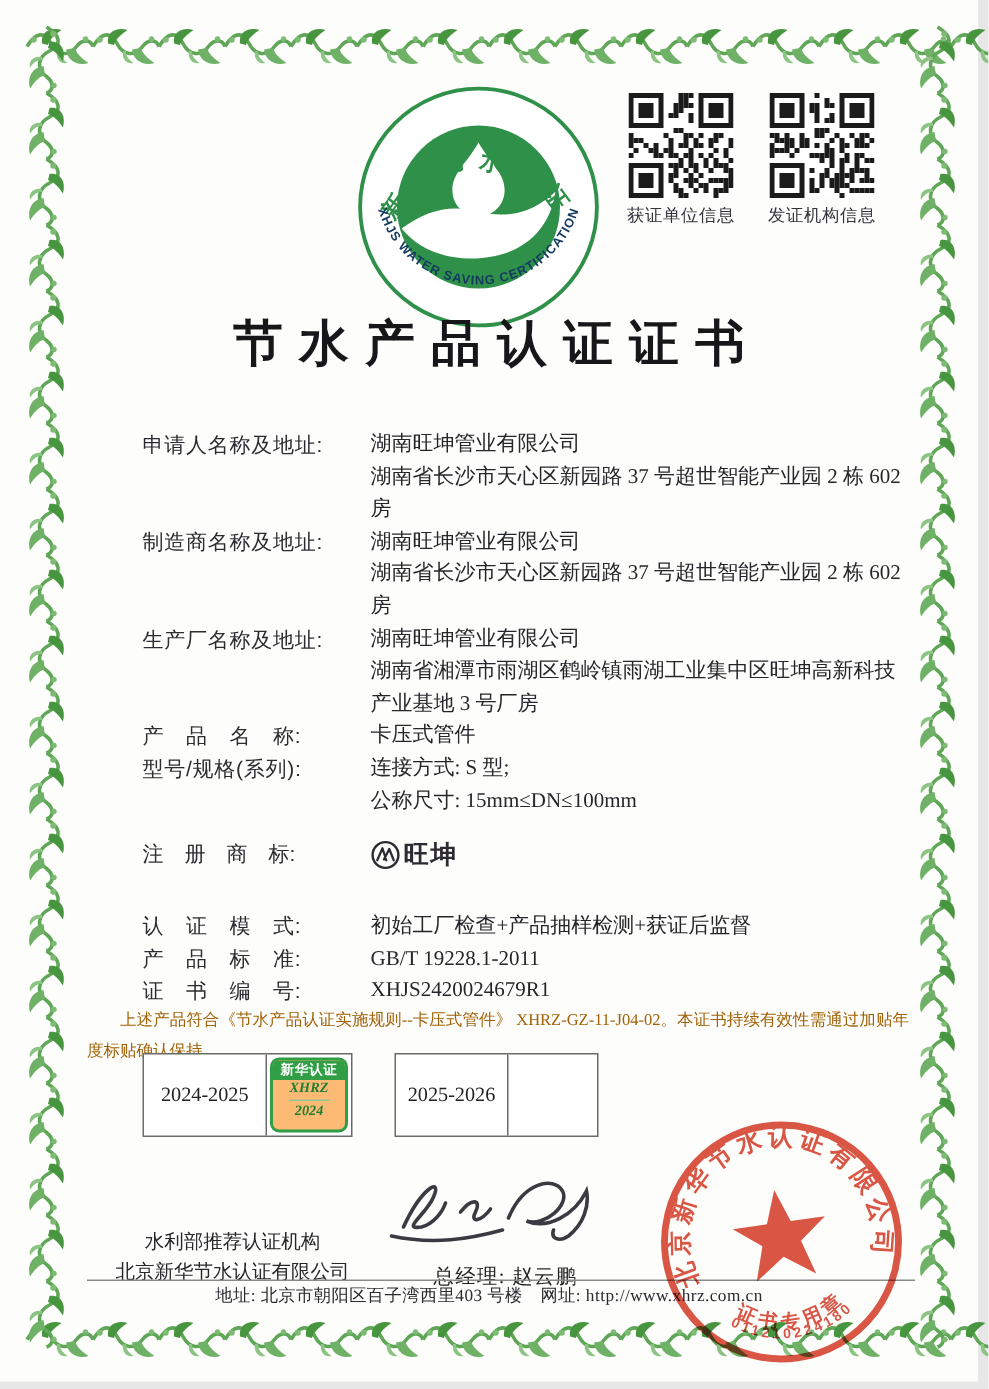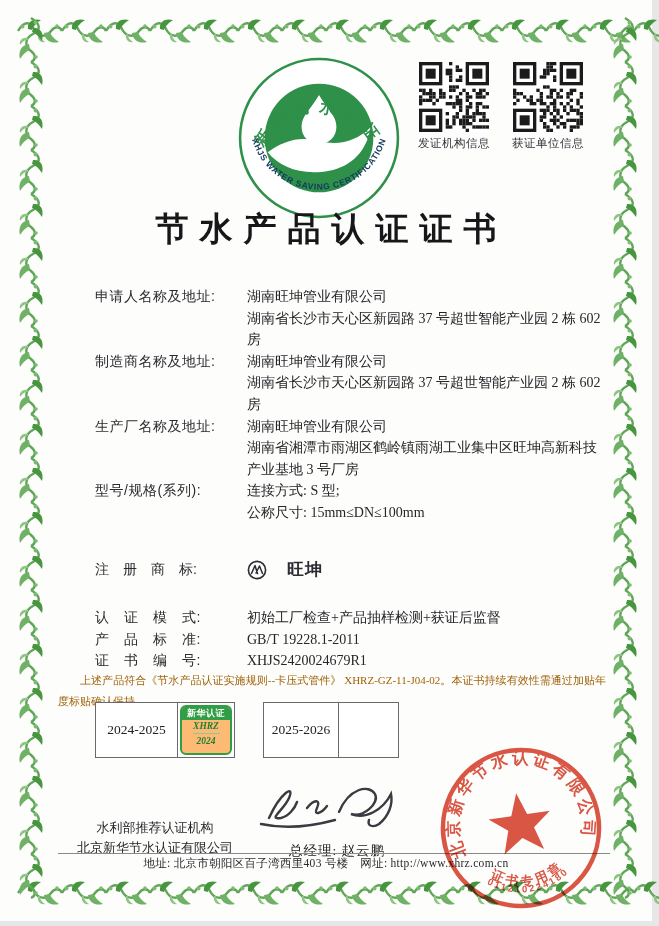--- a/index.html
+++ b/index.html
@@ -29,21 +29,21 @@
   .fields{position:absolute;left:95px;top:286px;width:520px;}
   .frow{display:flex;}
   .flabel{
     width:152px;flex:0 0 152px;font-size:14px;line-height:21.6px;
     font-family:"Liberation Sans","DejaVu Sans",sans-serif;color:#2c2c30;letter-spacing:.5px;
   }
   .fvalue{flex:1;font-size:14px;line-height:21.6px;color:#26262a;}
 
   .tm-row{position:absolute;left:95px;top:558px;display:flex;align-items:center;}
   .tm-label{width:152px;flex:0 0 152px;font-size:14px;font-family:"Liberation Sans","DejaVu Sans",sans-serif;color:#2c2c30;}
-  .tm-value{display:flex;align-items:center;gap:20px;}
+  .tm-value{display:flex;align-items:center;gap:2px;}
   .tm-mark{width:20px;height:20px;}
   .tm-name{font-size:17px;font-weight:bold;color:#2d2b31;font-family:"Liberation Sans","DejaVu Sans",sans-serif;letter-spacing:1px;}
 
   .cert-rows{position:absolute;left:95px;top:607px;width:520px;}
 
   .statement{
     position:absolute;left:58px;top:670px;width:548px;
     font-size:11px;line-height:20.5px;text-indent:2em;text-align:justify;color:#a16207;
   }
 
@@ -174,20 +174,146 @@
       <text font-size="15.5" font-weight="bold" fill="#2e9049" letter-spacing="7" font-family="'DejaVu Sans',sans-serif" text-anchor="middle">
         <textPath href="#arc-top" startOffset="50%">新华节水认证</textPath>
       </text>
       <text font-size="8.3" font-weight="bold" fill="#143a60" letter-spacing="0.7" font-family="'Liberation Sans',sans-serif" text-anchor="middle">
         <textPath href="#arc-bottom" startOffset="50%">XHJS WATER SAVING CERTIFICATION</textPath>
       </text>
     </svg>
   </div>
 
   <div class="qr-block">
+    <div class="qr-item">
+      <svg class="qr-svg" viewBox="0 0 63 63">
+          <rect x="0" y="0" width="63" height="63" fill="#ffffff"></rect>
+          <rect x="0" y="0" width="21" height="21" fill="#1b1b1b"></rect>
+          <rect x="3" y="3" width="15" height="15" fill="#ffffff"></rect>
+          <rect x="6" y="6" width="9" height="9" fill="#1b1b1b"></rect>
+          <rect x="42" y="0" width="21" height="21" fill="#1b1b1b"></rect>
+          <rect x="45" y="3" width="15" height="15" fill="#ffffff"></rect>
+          <rect x="48" y="6" width="9" height="9" fill="#1b1b1b"></rect>
+          <rect x="0" y="42" width="21" height="21" fill="#1b1b1b"></rect>
+          <rect x="3" y="45" width="15" height="15" fill="#ffffff"></rect>
+          <rect x="6" y="48" width="9" height="9" fill="#1b1b1b"></rect>
+          <rect x="30" y="0" width="3" height="3" fill="#1b1b1b"></rect>
+          <rect x="33" y="0" width="3" height="3" fill="#1b1b1b"></rect>
+          <rect x="36" y="0" width="3" height="3" fill="#1b1b1b"></rect>
+          <rect x="30" y="3" width="3" height="3" fill="#1b1b1b"></rect>
+          <rect x="33" y="3" width="3" height="3" fill="#1b1b1b"></rect>
+          <rect x="27" y="6" width="3" height="3" fill="#1b1b1b"></rect>
+          <rect x="30" y="6" width="3" height="3" fill="#1b1b1b"></rect>
+          <rect x="33" y="6" width="3" height="3" fill="#1b1b1b"></rect>
+          <rect x="36" y="6" width="3" height="3" fill="#1b1b1b"></rect>
+          <rect x="27" y="9" width="3" height="3" fill="#1b1b1b"></rect>
+          <rect x="30" y="9" width="3" height="3" fill="#1b1b1b"></rect>
+          <rect x="24" y="12" width="3" height="3" fill="#1b1b1b"></rect>
+          <rect x="27" y="12" width="3" height="3" fill="#1b1b1b"></rect>
+          <rect x="36" y="12" width="3" height="3" fill="#1b1b1b"></rect>
+          <rect x="36" y="15" width="3" height="3" fill="#1b1b1b"></rect>
+          <rect x="27" y="21" width="3" height="3" fill="#1b1b1b"></rect>
+          <rect x="30" y="21" width="3" height="3" fill="#1b1b1b"></rect>
+          <rect x="0" y="24" width="3" height="3" fill="#1b1b1b"></rect>
+          <rect x="21" y="24" width="3" height="3" fill="#1b1b1b"></rect>
+          <rect x="33" y="24" width="3" height="3" fill="#1b1b1b"></rect>
+          <rect x="36" y="24" width="3" height="3" fill="#1b1b1b"></rect>
+          <rect x="42" y="24" width="3" height="3" fill="#1b1b1b"></rect>
+          <rect x="51" y="24" width="3" height="3" fill="#1b1b1b"></rect>
+          <rect x="54" y="24" width="3" height="3" fill="#1b1b1b"></rect>
+          <rect x="0" y="27" width="3" height="3" fill="#1b1b1b"></rect>
+          <rect x="3" y="27" width="3" height="3" fill="#1b1b1b"></rect>
+          <rect x="6" y="27" width="3" height="3" fill="#1b1b1b"></rect>
+          <rect x="24" y="27" width="3" height="3" fill="#1b1b1b"></rect>
+          <rect x="33" y="27" width="3" height="3" fill="#1b1b1b"></rect>
+          <rect x="39" y="27" width="3" height="3" fill="#1b1b1b"></rect>
+          <rect x="48" y="27" width="3" height="3" fill="#1b1b1b"></rect>
+          <rect x="51" y="27" width="3" height="3" fill="#1b1b1b"></rect>
+          <rect x="60" y="27" width="3" height="3" fill="#1b1b1b"></rect>
+          <rect x="0" y="30" width="3" height="3" fill="#1b1b1b"></rect>
+          <rect x="9" y="30" width="3" height="3" fill="#1b1b1b"></rect>
+          <rect x="15" y="30" width="3" height="3" fill="#1b1b1b"></rect>
+          <rect x="24" y="30" width="3" height="3" fill="#1b1b1b"></rect>
+          <rect x="30" y="30" width="3" height="3" fill="#1b1b1b"></rect>
+          <rect x="33" y="30" width="3" height="3" fill="#1b1b1b"></rect>
+          <rect x="39" y="30" width="3" height="3" fill="#1b1b1b"></rect>
+          <rect x="42" y="30" width="3" height="3" fill="#1b1b1b"></rect>
+          <rect x="48" y="30" width="3" height="3" fill="#1b1b1b"></rect>
+          <rect x="60" y="30" width="3" height="3" fill="#1b1b1b"></rect>
+          <rect x="3" y="33" width="3" height="3" fill="#1b1b1b"></rect>
+          <rect x="12" y="33" width="3" height="3" fill="#1b1b1b"></rect>
+          <rect x="15" y="33" width="3" height="3" fill="#1b1b1b"></rect>
+          <rect x="21" y="33" width="3" height="3" fill="#1b1b1b"></rect>
+          <rect x="24" y="33" width="3" height="3" fill="#1b1b1b"></rect>
+          <rect x="36" y="33" width="3" height="3" fill="#1b1b1b"></rect>
+          <rect x="51" y="33" width="3" height="3" fill="#1b1b1b"></rect>
+          <rect x="57" y="33" width="3" height="3" fill="#1b1b1b"></rect>
+          <rect x="0" y="36" width="3" height="3" fill="#1b1b1b"></rect>
+          <rect x="15" y="36" width="3" height="3" fill="#1b1b1b"></rect>
+          <rect x="18" y="36" width="3" height="3" fill="#1b1b1b"></rect>
+          <rect x="24" y="36" width="3" height="3" fill="#1b1b1b"></rect>
+          <rect x="27" y="36" width="3" height="3" fill="#1b1b1b"></rect>
+          <rect x="33" y="36" width="3" height="3" fill="#1b1b1b"></rect>
+          <rect x="36" y="36" width="3" height="3" fill="#1b1b1b"></rect>
+          <rect x="42" y="36" width="3" height="3" fill="#1b1b1b"></rect>
+          <rect x="48" y="36" width="3" height="3" fill="#1b1b1b"></rect>
+          <rect x="57" y="36" width="3" height="3" fill="#1b1b1b"></rect>
+          <rect x="30" y="39" width="3" height="3" fill="#1b1b1b"></rect>
+          <rect x="36" y="39" width="3" height="3" fill="#1b1b1b"></rect>
+          <rect x="45" y="39" width="3" height="3" fill="#1b1b1b"></rect>
+          <rect x="51" y="39" width="3" height="3" fill="#1b1b1b"></rect>
+          <rect x="60" y="39" width="3" height="3" fill="#1b1b1b"></rect>
+          <rect x="24" y="42" width="3" height="3" fill="#1b1b1b"></rect>
+          <rect x="27" y="42" width="3" height="3" fill="#1b1b1b"></rect>
+          <rect x="30" y="42" width="3" height="3" fill="#1b1b1b"></rect>
+          <rect x="36" y="42" width="3" height="3" fill="#1b1b1b"></rect>
+          <rect x="39" y="42" width="3" height="3" fill="#1b1b1b"></rect>
+          <rect x="45" y="42" width="3" height="3" fill="#1b1b1b"></rect>
+          <rect x="51" y="42" width="3" height="3" fill="#1b1b1b"></rect>
+          <rect x="54" y="42" width="3" height="3" fill="#1b1b1b"></rect>
+          <rect x="57" y="42" width="3" height="3" fill="#1b1b1b"></rect>
+          <rect x="27" y="45" width="3" height="3" fill="#1b1b1b"></rect>
+          <rect x="33" y="45" width="3" height="3" fill="#1b1b1b"></rect>
+          <rect x="39" y="45" width="3" height="3" fill="#1b1b1b"></rect>
+          <rect x="48" y="45" width="3" height="3" fill="#1b1b1b"></rect>
+          <rect x="57" y="45" width="3" height="3" fill="#1b1b1b"></rect>
+          <rect x="60" y="45" width="3" height="3" fill="#1b1b1b"></rect>
+          <rect x="24" y="48" width="3" height="3" fill="#1b1b1b"></rect>
+          <rect x="27" y="48" width="3" height="3" fill="#1b1b1b"></rect>
+          <rect x="36" y="48" width="3" height="3" fill="#1b1b1b"></rect>
+          <rect x="42" y="48" width="3" height="3" fill="#1b1b1b"></rect>
+          <rect x="60" y="48" width="3" height="3" fill="#1b1b1b"></rect>
+          <rect x="24" y="51" width="3" height="3" fill="#1b1b1b"></rect>
+          <rect x="33" y="51" width="3" height="3" fill="#1b1b1b"></rect>
+          <rect x="36" y="51" width="3" height="3" fill="#1b1b1b"></rect>
+          <rect x="39" y="51" width="3" height="3" fill="#1b1b1b"></rect>
+          <rect x="48" y="51" width="3" height="3" fill="#1b1b1b"></rect>
+          <rect x="51" y="51" width="3" height="3" fill="#1b1b1b"></rect>
+          <rect x="54" y="51" width="3" height="3" fill="#1b1b1b"></rect>
+          <rect x="57" y="51" width="3" height="3" fill="#1b1b1b"></rect>
+          <rect x="60" y="51" width="3" height="3" fill="#1b1b1b"></rect>
+          <rect x="27" y="54" width="3" height="3" fill="#1b1b1b"></rect>
+          <rect x="36" y="54" width="3" height="3" fill="#1b1b1b"></rect>
+          <rect x="42" y="54" width="3" height="3" fill="#1b1b1b"></rect>
+          <rect x="45" y="54" width="3" height="3" fill="#1b1b1b"></rect>
+          <rect x="57" y="54" width="3" height="3" fill="#1b1b1b"></rect>
+          <rect x="60" y="54" width="3" height="3" fill="#1b1b1b"></rect>
+          <rect x="27" y="57" width="3" height="3" fill="#1b1b1b"></rect>
+          <rect x="30" y="57" width="3" height="3" fill="#1b1b1b"></rect>
+          <rect x="39" y="57" width="3" height="3" fill="#1b1b1b"></rect>
+          <rect x="45" y="57" width="3" height="3" fill="#1b1b1b"></rect>
+          <rect x="51" y="57" width="3" height="3" fill="#1b1b1b"></rect>
+          <rect x="54" y="57" width="3" height="3" fill="#1b1b1b"></rect>
+          <rect x="57" y="57" width="3" height="3" fill="#1b1b1b"></rect>
+          <rect x="30" y="60" width="3" height="3" fill="#1b1b1b"></rect>
+          <rect x="33" y="60" width="3" height="3" fill="#1b1b1b"></rect>
+          <rect x="51" y="60" width="3" height="3" fill="#1b1b1b"></rect>
+        </svg>
+      <div class="qr-label">获证单位信息</div>
+    </div>
     <div class="qr-item">
       <svg class="qr-svg" viewBox="0 0 63 63">
           <rect x="0" y="0" width="63" height="63" fill="#ffffff"></rect>
           <rect x="0" y="0" width="21" height="21" fill="#1b1b1b"></rect>
           <rect x="3" y="3" width="15" height="15" fill="#ffffff"></rect>
           <rect x="6" y="6" width="9" height="9" fill="#1b1b1b"></rect>
           <rect x="42" y="0" width="21" height="21" fill="#1b1b1b"></rect>
           <rect x="45" y="3" width="15" height="15" fill="#ffffff"></rect>
           <rect x="48" y="6" width="9" height="9" fill="#1b1b1b"></rect>
           <rect x="0" y="42" width="21" height="21" fill="#1b1b1b"></rect>
@@ -304,146 +430,20 @@
           <rect x="39" y="57" width="3" height="3" fill="#1b1b1b"></rect>
           <rect x="48" y="57" width="3" height="3" fill="#1b1b1b"></rect>
           <rect x="51" y="57" width="3" height="3" fill="#1b1b1b"></rect>
           <rect x="54" y="57" width="3" height="3" fill="#1b1b1b"></rect>
           <rect x="57" y="57" width="3" height="3" fill="#1b1b1b"></rect>
           <rect x="60" y="57" width="3" height="3" fill="#1b1b1b"></rect>
           <rect x="42" y="60" width="3" height="3" fill="#1b1b1b"></rect>
         </svg>
       <div class="qr-label">发证机构信息</div>
     </div>
-    <div class="qr-item">
-      <svg class="qr-svg" viewBox="0 0 63 63">
-          <rect x="0" y="0" width="63" height="63" fill="#ffffff"></rect>
-          <rect x="0" y="0" width="21" height="21" fill="#1b1b1b"></rect>
-          <rect x="3" y="3" width="15" height="15" fill="#ffffff"></rect>
-          <rect x="6" y="6" width="9" height="9" fill="#1b1b1b"></rect>
-          <rect x="42" y="0" width="21" height="21" fill="#1b1b1b"></rect>
-          <rect x="45" y="3" width="15" height="15" fill="#ffffff"></rect>
-          <rect x="48" y="6" width="9" height="9" fill="#1b1b1b"></rect>
-          <rect x="0" y="42" width="21" height="21" fill="#1b1b1b"></rect>
-          <rect x="3" y="45" width="15" height="15" fill="#ffffff"></rect>
-          <rect x="6" y="48" width="9" height="9" fill="#1b1b1b"></rect>
-          <rect x="30" y="0" width="3" height="3" fill="#1b1b1b"></rect>
-          <rect x="33" y="0" width="3" height="3" fill="#1b1b1b"></rect>
-          <rect x="36" y="0" width="3" height="3" fill="#1b1b1b"></rect>
-          <rect x="30" y="3" width="3" height="3" fill="#1b1b1b"></rect>
-          <rect x="33" y="3" width="3" height="3" fill="#1b1b1b"></rect>
-          <rect x="27" y="6" width="3" height="3" fill="#1b1b1b"></rect>
-          <rect x="30" y="6" width="3" height="3" fill="#1b1b1b"></rect>
-          <rect x="33" y="6" width="3" height="3" fill="#1b1b1b"></rect>
-          <rect x="36" y="6" width="3" height="3" fill="#1b1b1b"></rect>
-          <rect x="27" y="9" width="3" height="3" fill="#1b1b1b"></rect>
-          <rect x="30" y="9" width="3" height="3" fill="#1b1b1b"></rect>
-          <rect x="24" y="12" width="3" height="3" fill="#1b1b1b"></rect>
-          <rect x="27" y="12" width="3" height="3" fill="#1b1b1b"></rect>
-          <rect x="36" y="12" width="3" height="3" fill="#1b1b1b"></rect>
-          <rect x="36" y="15" width="3" height="3" fill="#1b1b1b"></rect>
-          <rect x="27" y="21" width="3" height="3" fill="#1b1b1b"></rect>
-          <rect x="30" y="21" width="3" height="3" fill="#1b1b1b"></rect>
-          <rect x="0" y="24" width="3" height="3" fill="#1b1b1b"></rect>
-          <rect x="21" y="24" width="3" height="3" fill="#1b1b1b"></rect>
-          <rect x="33" y="24" width="3" height="3" fill="#1b1b1b"></rect>
-          <rect x="36" y="24" width="3" height="3" fill="#1b1b1b"></rect>
-          <rect x="42" y="24" width="3" height="3" fill="#1b1b1b"></rect>
-          <rect x="51" y="24" width="3" height="3" fill="#1b1b1b"></rect>
-          <rect x="54" y="24" width="3" height="3" fill="#1b1b1b"></rect>
-          <rect x="0" y="27" width="3" height="3" fill="#1b1b1b"></rect>
-          <rect x="3" y="27" width="3" height="3" fill="#1b1b1b"></rect>
-          <rect x="6" y="27" width="3" height="3" fill="#1b1b1b"></rect>
-          <rect x="24" y="27" width="3" height="3" fill="#1b1b1b"></rect>
-          <rect x="33" y="27" width="3" height="3" fill="#1b1b1b"></rect>
-          <rect x="39" y="27" width="3" height="3" fill="#1b1b1b"></rect>
-          <rect x="48" y="27" width="3" height="3" fill="#1b1b1b"></rect>
-          <rect x="51" y="27" width="3" height="3" fill="#1b1b1b"></rect>
-          <rect x="60" y="27" width="3" height="3" fill="#1b1b1b"></rect>
-          <rect x="0" y="30" width="3" height="3" fill="#1b1b1b"></rect>
-          <rect x="9" y="30" width="3" height="3" fill="#1b1b1b"></rect>
-          <rect x="15" y="30" width="3" height="3" fill="#1b1b1b"></rect>
-          <rect x="24" y="30" width="3" height="3" fill="#1b1b1b"></rect>
-          <rect x="30" y="30" width="3" height="3" fill="#1b1b1b"></rect>
-          <rect x="33" y="30" width="3" height="3" fill="#1b1b1b"></rect>
-          <rect x="39" y="30" width="3" height="3" fill="#1b1b1b"></rect>
-          <rect x="42" y="30" width="3" height="3" fill="#1b1b1b"></rect>
-          <rect x="48" y="30" width="3" height="3" fill="#1b1b1b"></rect>
-          <rect x="60" y="30" width="3" height="3" fill="#1b1b1b"></rect>
-          <rect x="3" y="33" width="3" height="3" fill="#1b1b1b"></rect>
-          <rect x="12" y="33" width="3" height="3" fill="#1b1b1b"></rect>
-          <rect x="15" y="33" width="3" height="3" fill="#1b1b1b"></rect>
-          <rect x="21" y="33" width="3" height="3" fill="#1b1b1b"></rect>
-          <rect x="24" y="33" width="3" height="3" fill="#1b1b1b"></rect>
-          <rect x="36" y="33" width="3" height="3" fill="#1b1b1b"></rect>
-          <rect x="51" y="33" width="3" height="3" fill="#1b1b1b"></rect>
-          <rect x="57" y="33" width="3" height="3" fill="#1b1b1b"></rect>
-          <rect x="0" y="36" width="3" height="3" fill="#1b1b1b"></rect>
-          <rect x="15" y="36" width="3" height="3" fill="#1b1b1b"></rect>
-          <rect x="18" y="36" width="3" height="3" fill="#1b1b1b"></rect>
-          <rect x="24" y="36" width="3" height="3" fill="#1b1b1b"></rect>
-          <rect x="27" y="36" width="3" height="3" fill="#1b1b1b"></rect>
-          <rect x="33" y="36" width="3" height="3" fill="#1b1b1b"></rect>
-          <rect x="36" y="36" width="3" height="3" fill="#1b1b1b"></rect>
-          <rect x="42" y="36" width="3" height="3" fill="#1b1b1b"></rect>
-          <rect x="48" y="36" width="3" height="3" fill="#1b1b1b"></rect>
-          <rect x="57" y="36" width="3" height="3" fill="#1b1b1b"></rect>
-          <rect x="30" y="39" width="3" height="3" fill="#1b1b1b"></rect>
-          <rect x="36" y="39" width="3" height="3" fill="#1b1b1b"></rect>
-          <rect x="45" y="39" width="3" height="3" fill="#1b1b1b"></rect>
-          <rect x="51" y="39" width="3" height="3" fill="#1b1b1b"></rect>
-          <rect x="60" y="39" width="3" height="3" fill="#1b1b1b"></rect>
-          <rect x="24" y="42" width="3" height="3" fill="#1b1b1b"></rect>
-          <rect x="27" y="42" width="3" height="3" fill="#1b1b1b"></rect>
-          <rect x="30" y="42" width="3" height="3" fill="#1b1b1b"></rect>
-          <rect x="36" y="42" width="3" height="3" fill="#1b1b1b"></rect>
-          <rect x="39" y="42" width="3" height="3" fill="#1b1b1b"></rect>
-          <rect x="45" y="42" width="3" height="3" fill="#1b1b1b"></rect>
-          <rect x="51" y="42" width="3" height="3" fill="#1b1b1b"></rect>
-          <rect x="54" y="42" width="3" height="3" fill="#1b1b1b"></rect>
-          <rect x="57" y="42" width="3" height="3" fill="#1b1b1b"></rect>
-          <rect x="27" y="45" width="3" height="3" fill="#1b1b1b"></rect>
-          <rect x="33" y="45" width="3" height="3" fill="#1b1b1b"></rect>
-          <rect x="39" y="45" width="3" height="3" fill="#1b1b1b"></rect>
-          <rect x="48" y="45" width="3" height="3" fill="#1b1b1b"></rect>
-          <rect x="57" y="45" width="3" height="3" fill="#1b1b1b"></rect>
-          <rect x="60" y="45" width="3" height="3" fill="#1b1b1b"></rect>
-          <rect x="24" y="48" width="3" height="3" fill="#1b1b1b"></rect>
-          <rect x="27" y="48" width="3" height="3" fill="#1b1b1b"></rect>
-          <rect x="36" y="48" width="3" height="3" fill="#1b1b1b"></rect>
-          <rect x="42" y="48" width="3" height="3" fill="#1b1b1b"></rect>
-          <rect x="60" y="48" width="3" height="3" fill="#1b1b1b"></rect>
-          <rect x="24" y="51" width="3" height="3" fill="#1b1b1b"></rect>
-          <rect x="33" y="51" width="3" height="3" fill="#1b1b1b"></rect>
-          <rect x="36" y="51" width="3" height="3" fill="#1b1b1b"></rect>
-          <rect x="39" y="51" width="3" height="3" fill="#1b1b1b"></rect>
-          <rect x="48" y="51" width="3" height="3" fill="#1b1b1b"></rect>
-          <rect x="51" y="51" width="3" height="3" fill="#1b1b1b"></rect>
-          <rect x="54" y="51" width="3" height="3" fill="#1b1b1b"></rect>
-          <rect x="57" y="51" width="3" height="3" fill="#1b1b1b"></rect>
-          <rect x="60" y="51" width="3" height="3" fill="#1b1b1b"></rect>
-          <rect x="27" y="54" width="3" height="3" fill="#1b1b1b"></rect>
-          <rect x="36" y="54" width="3" height="3" fill="#1b1b1b"></rect>
-          <rect x="42" y="54" width="3" height="3" fill="#1b1b1b"></rect>
-          <rect x="45" y="54" width="3" height="3" fill="#1b1b1b"></rect>
-          <rect x="57" y="54" width="3" height="3" fill="#1b1b1b"></rect>
-          <rect x="60" y="54" width="3" height="3" fill="#1b1b1b"></rect>
-          <rect x="27" y="57" width="3" height="3" fill="#1b1b1b"></rect>
-          <rect x="30" y="57" width="3" height="3" fill="#1b1b1b"></rect>
-          <rect x="39" y="57" width="3" height="3" fill="#1b1b1b"></rect>
-          <rect x="45" y="57" width="3" height="3" fill="#1b1b1b"></rect>
-          <rect x="51" y="57" width="3" height="3" fill="#1b1b1b"></rect>
-          <rect x="54" y="57" width="3" height="3" fill="#1b1b1b"></rect>
-          <rect x="57" y="57" width="3" height="3" fill="#1b1b1b"></rect>
-          <rect x="30" y="60" width="3" height="3" fill="#1b1b1b"></rect>
-          <rect x="33" y="60" width="3" height="3" fill="#1b1b1b"></rect>
-          <rect x="51" y="60" width="3" height="3" fill="#1b1b1b"></rect>
-        </svg>
-      <div class="qr-label">获证单位信息</div>
-    </div>
   </div>
 
   <div class="title">节水产品认证证书</div>
 
   <div class="fields">
     <div class="frow">
       <div class="flabel">申请人名称及地址:</div>
       <div class="fvalue">
         <div>湖南旺坤管业有限公司</div>
         <div>湖南省长沙市天心区新园路 37 号超世智能产业园 2 栋 602</div>
@@ -457,20 +457,26 @@
         <div>湖南省长沙市天心区新园路 37 号超世智能产业园 2 栋 602</div>
         <div>房</div>
       </div>
     </div>
     <div class="frow">
       <div class="flabel">生产厂名称及地址:</div>
       <div class="fvalue">
         <div>湖南旺坤管业有限公司</div>
         <div>湖南省湘潭市雨湖区鹤岭镇雨湖工业集中区旺坤高新科技</div>
         <div>产业基地 3 号厂房</div>
+      </div>
+    </div>
+    <div class="frow">
+      <div class="flabel">产　品　名　称:</div>
+      <div class="fvalue">
+        <div>卡压式管件</div>
       </div>
     </div>
     <div class="frow">
       <div class="flabel">型号/规格(系列):</div>
       <div class="fvalue">
         <div>连接方式: S 型;</div>
         <div>公称尺寸:  15mm≤DN≤100mm</div>
       </div>
     </div>
   </div>

